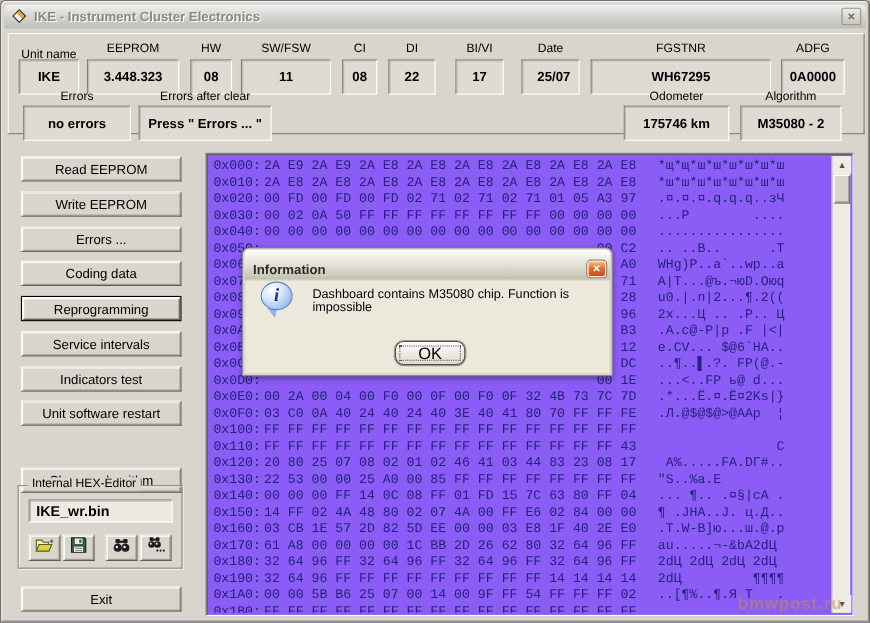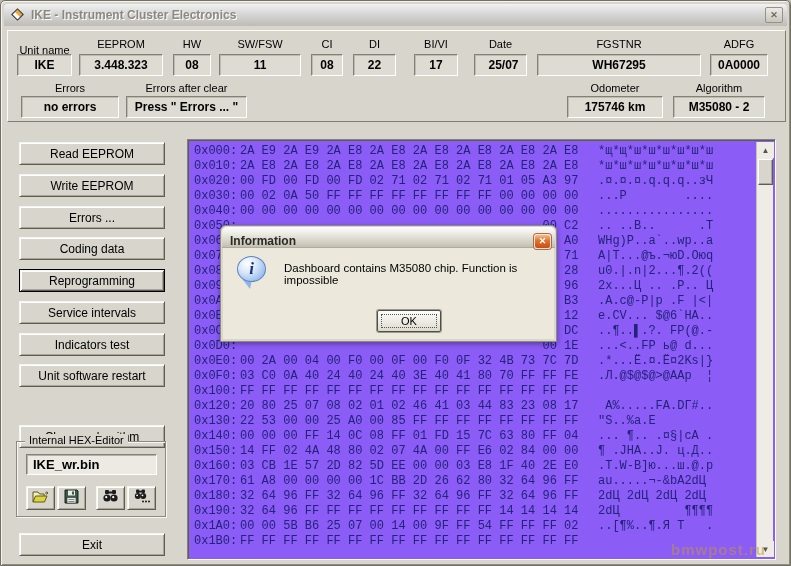--- a/index.html
+++ b/index.html
@@ -35,21 +35,21 @@
     display:flex; align-items:center; justify-content:center; line-height:1;
   }
 
   
   .header-panel {
     position:absolute; left:6px; top:29px; width:779px; height:92px;
     border:1px solid; border-color:#fbfaf7 #807e70 #807e70 #fbfaf7;
   }
   .fld-label { position:absolute; font-size:11px; color:#000; text-align:center; white-space:nowrap; }
   .fld-value {
-    position:absolute; height:22px; background:#dedbd2;
+    position:absolute; height:32px; background:#dedbd2;
     border:1px solid; border-color:#84windows27 ;
     border-color:#848278 #ffffff #ffffff #848278;
     box-shadow: inset 1px 1px 0 #bdbab0;
     font-size:12px; font-weight:bold; color:#000;
     display:flex; align-items:center; justify-content:center; white-space:nowrap;
   }
 
   
   .btn {
     position:absolute; left:18px; width:146px; height:23px;
@@ -132,21 +132,21 @@
 
   
   .dialog {
     position:absolute; left:219px; top:224px; width:337px; height:117px;
     background:#ece9dc;
     border:1px solid #8e8c82;
     border-radius:6px 6px 0 0;
     box-shadow: 0 2px 5px rgba(0,0,0,0.35), inset 0 0 0 2px #d9d6ca;
   }
   .dlg-titlebar {
-    position:absolute; left:1px; top:1px; right:1px; height:21px;
+    position:absolute; left:1px; top:1px; right:1px; height:28px;
     background:linear-gradient(to bottom,#fefefe 0%,#e6e4da 45%,#c3c0b2 100%);
     border-radius:5px 5px 0 0; border-bottom:1px solid #aeab9e;
     display:flex; align-items:center; padding:8px 4px 0 8px;
   }
   .dlg-title { flex:1; font-size:12px; font-weight:bold; color:#2b2a26; }
   .dlg-close {
     width:17px; height:15px; border-radius:3px;
     background:linear-gradient(#f7bc85,#e07030 45%,#c94e14);
     border:1px solid #f3e6da;
     box-shadow:0 0 0 1px #b0684a;
@@ -162,25 +162,25 @@
     display:flex; align-items:center; justify-content:center;
   }
   .info-balloon span { font-family:"Liberation Serif",serif; font-size:17px; font-weight:bold; color:#16357e; font-style:italic; margin-top:-1px;}
   .info-tail {
     position:absolute; left:6px; top:24px; width:0; height:0;
     border-left:7px solid transparent; border-right:2px solid transparent;
     border-top:9px solid #8fb4e8;
   }
   .dlg-message { position:absolute; left:62px; top:14px; width:265px; font-size:11.5px; color:#000; }
   .ok-btn {
-    position:absolute; left:155px; top:62px; width:64px; height:22px;
+    position:absolute; left:137px; top:62px; width:64px; height:22px;
     background:linear-gradient(#fdfdfb,#dedacd);
-    border:1px solid #4f4e48; border-radius:2px;
+    border:1px solid #4f4e48; border-radius:8px;
     box-shadow: 0 0 0 1px #9b9a90;
-    font-size:11px; color:#000;
+    font-size:15px; color:#000;
     display:flex; align-items:center; justify-content:center;
   }
   .ok-btn .focus-ring {
     position:absolute; left:3px; top:3px; right:3px; bottom:3px;
     border:1px dotted #555;
   }
 </style>
 </head>
 <body>
 
@@ -307,20 +307,21 @@
         <div class="hexrow"><span class="addr">0x070:</span><span class="hexbytes">                                          EE 71</span><span class="ascii">A|T...@ъ.¬юD.Оюq</span></div>
         <div class="hexrow"><span class="addr">0x080:</span><span class="hexbytes">                                          28 28</span><span class="ascii">u0.|.n|2...¶.2((</span></div>
         <div class="hexrow"><span class="addr">0x090:</span><span class="hexbytes">                                          04 96</span><span class="ascii">2x...Ц .. .Р.. Ц</span></div>
         <div class="hexrow"><span class="addr">0x0A0:</span><span class="hexbytes">                                          3C B3</span><span class="ascii">.А.c@-P|p .F |&lt;|</span></div>
         <div class="hexrow"><span class="addr">0x0B0:</span><span class="hexbytes">                                          06 12</span><span class="ascii">e.CV... $@6`HА..</span></div>
         <div class="hexrow"><span class="addr">0x0C0:</span><span class="hexbytes">                                          05 DC</span><span class="ascii">..¶..▌.?. FР(@.-</span></div>
         <div class="hexrow"><span class="addr">0x0D0:</span><span class="hexbytes">                                          00 1E</span><span class="ascii">...&lt;..FР ь@ d...</span></div>
         <div class="hexrow"><span class="addr">0x0E0:</span><span class="hexbytes">00 2A 00 04 00 F0 00 0F 00 F0 0F 32 4B 73 7C 7D</span><span class="ascii">.*...Ё.¤.Ё¤2Ks|}</span></div>
         <div class="hexrow"><span class="addr">0x0F0:</span><span class="hexbytes">03 C0 0A 40 24 40 24 40 3E 40 41 80 70 FF FF FE</span><span class="ascii">.Л.@$@$@&gt;@АAp  ¦</span></div>
         <div class="hexrow"><span class="addr">0x100:</span><span class="hexbytes">FF FF FF FF FF FF FF FF FF FF FF FF FF FF FF FF</span><span class="ascii">                </span></div>
+        <div class="hexrow"><span class="addr">0x110:</span><span class="hexbytes">FF FF FF FF FF FF FF FF FF FF FF FF FF FF FF 43</span><span class="ascii">               C</span></div>
         <div class="hexrow"><span class="addr">0x120:</span><span class="hexbytes">20 80 25 07 08 02 01 02 46 41 03 44 83 23 08 17</span><span class="ascii"> А%.....FA.DГ#..</span></div>
         <div class="hexrow"><span class="addr">0x130:</span><span class="hexbytes">22 53 00 00 25 A0 00 85 FF FF FF FF FF FF FF FF</span><span class="ascii">"S..%а.Е        </span></div>
         <div class="hexrow"><span class="addr">0x140:</span><span class="hexbytes">00 00 00 FF 14 0C 08 FF 01 FD 15 7C 63 80 FF 04</span><span class="ascii">... ¶.. .¤§|cА .</span></div>
         <div class="hexrow"><span class="addr">0x150:</span><span class="hexbytes">14 FF 02 4A 48 80 02 07 4A 00 FF E6 02 84 00 00</span><span class="ascii">¶ .JHА..J. ц.Д..</span></div>
         <div class="hexrow"><span class="addr">0x160:</span><span class="hexbytes">03 CB 1E 57 2D 82 5D EE 00 00 03 E8 1F 40 2E E0</span><span class="ascii">.Т.W-В]ю...ш.@.р</span></div>
         <div class="hexrow"><span class="addr">0x170:</span><span class="hexbytes">61 A8 00 00 00 00 1C BB 2D 26 62 80 32 64 96 FF</span><span class="ascii">au.....¬-&amp;bА2dЦ </span></div>
         <div class="hexrow"><span class="addr">0x180:</span><span class="hexbytes">32 64 96 FF 32 64 96 FF 32 64 96 FF 32 64 96 FF</span><span class="ascii">2dЦ 2dЦ 2dЦ 2dЦ </span></div>
         <div class="hexrow"><span class="addr">0x190:</span><span class="hexbytes">32 64 96 FF FF FF FF FF FF FF FF FF 14 14 14 14</span><span class="ascii">2dЦ         ¶¶¶¶</span></div>
         <div class="hexrow"><span class="addr">0x1A0:</span><span class="hexbytes">00 00 5B B6 25 07 00 14 00 9F FF 54 FF FF FF 02</span><span class="ascii">..[¶%..¶.Я T   .</span></div>
         <div class="hexrow"><span class="addr">0x1B0:</span><span class="hexbytes">FF FF FF FF FF FF FF FF FF FF FF FF FF FF FF FF</span><span class="ascii">                </span></div>

